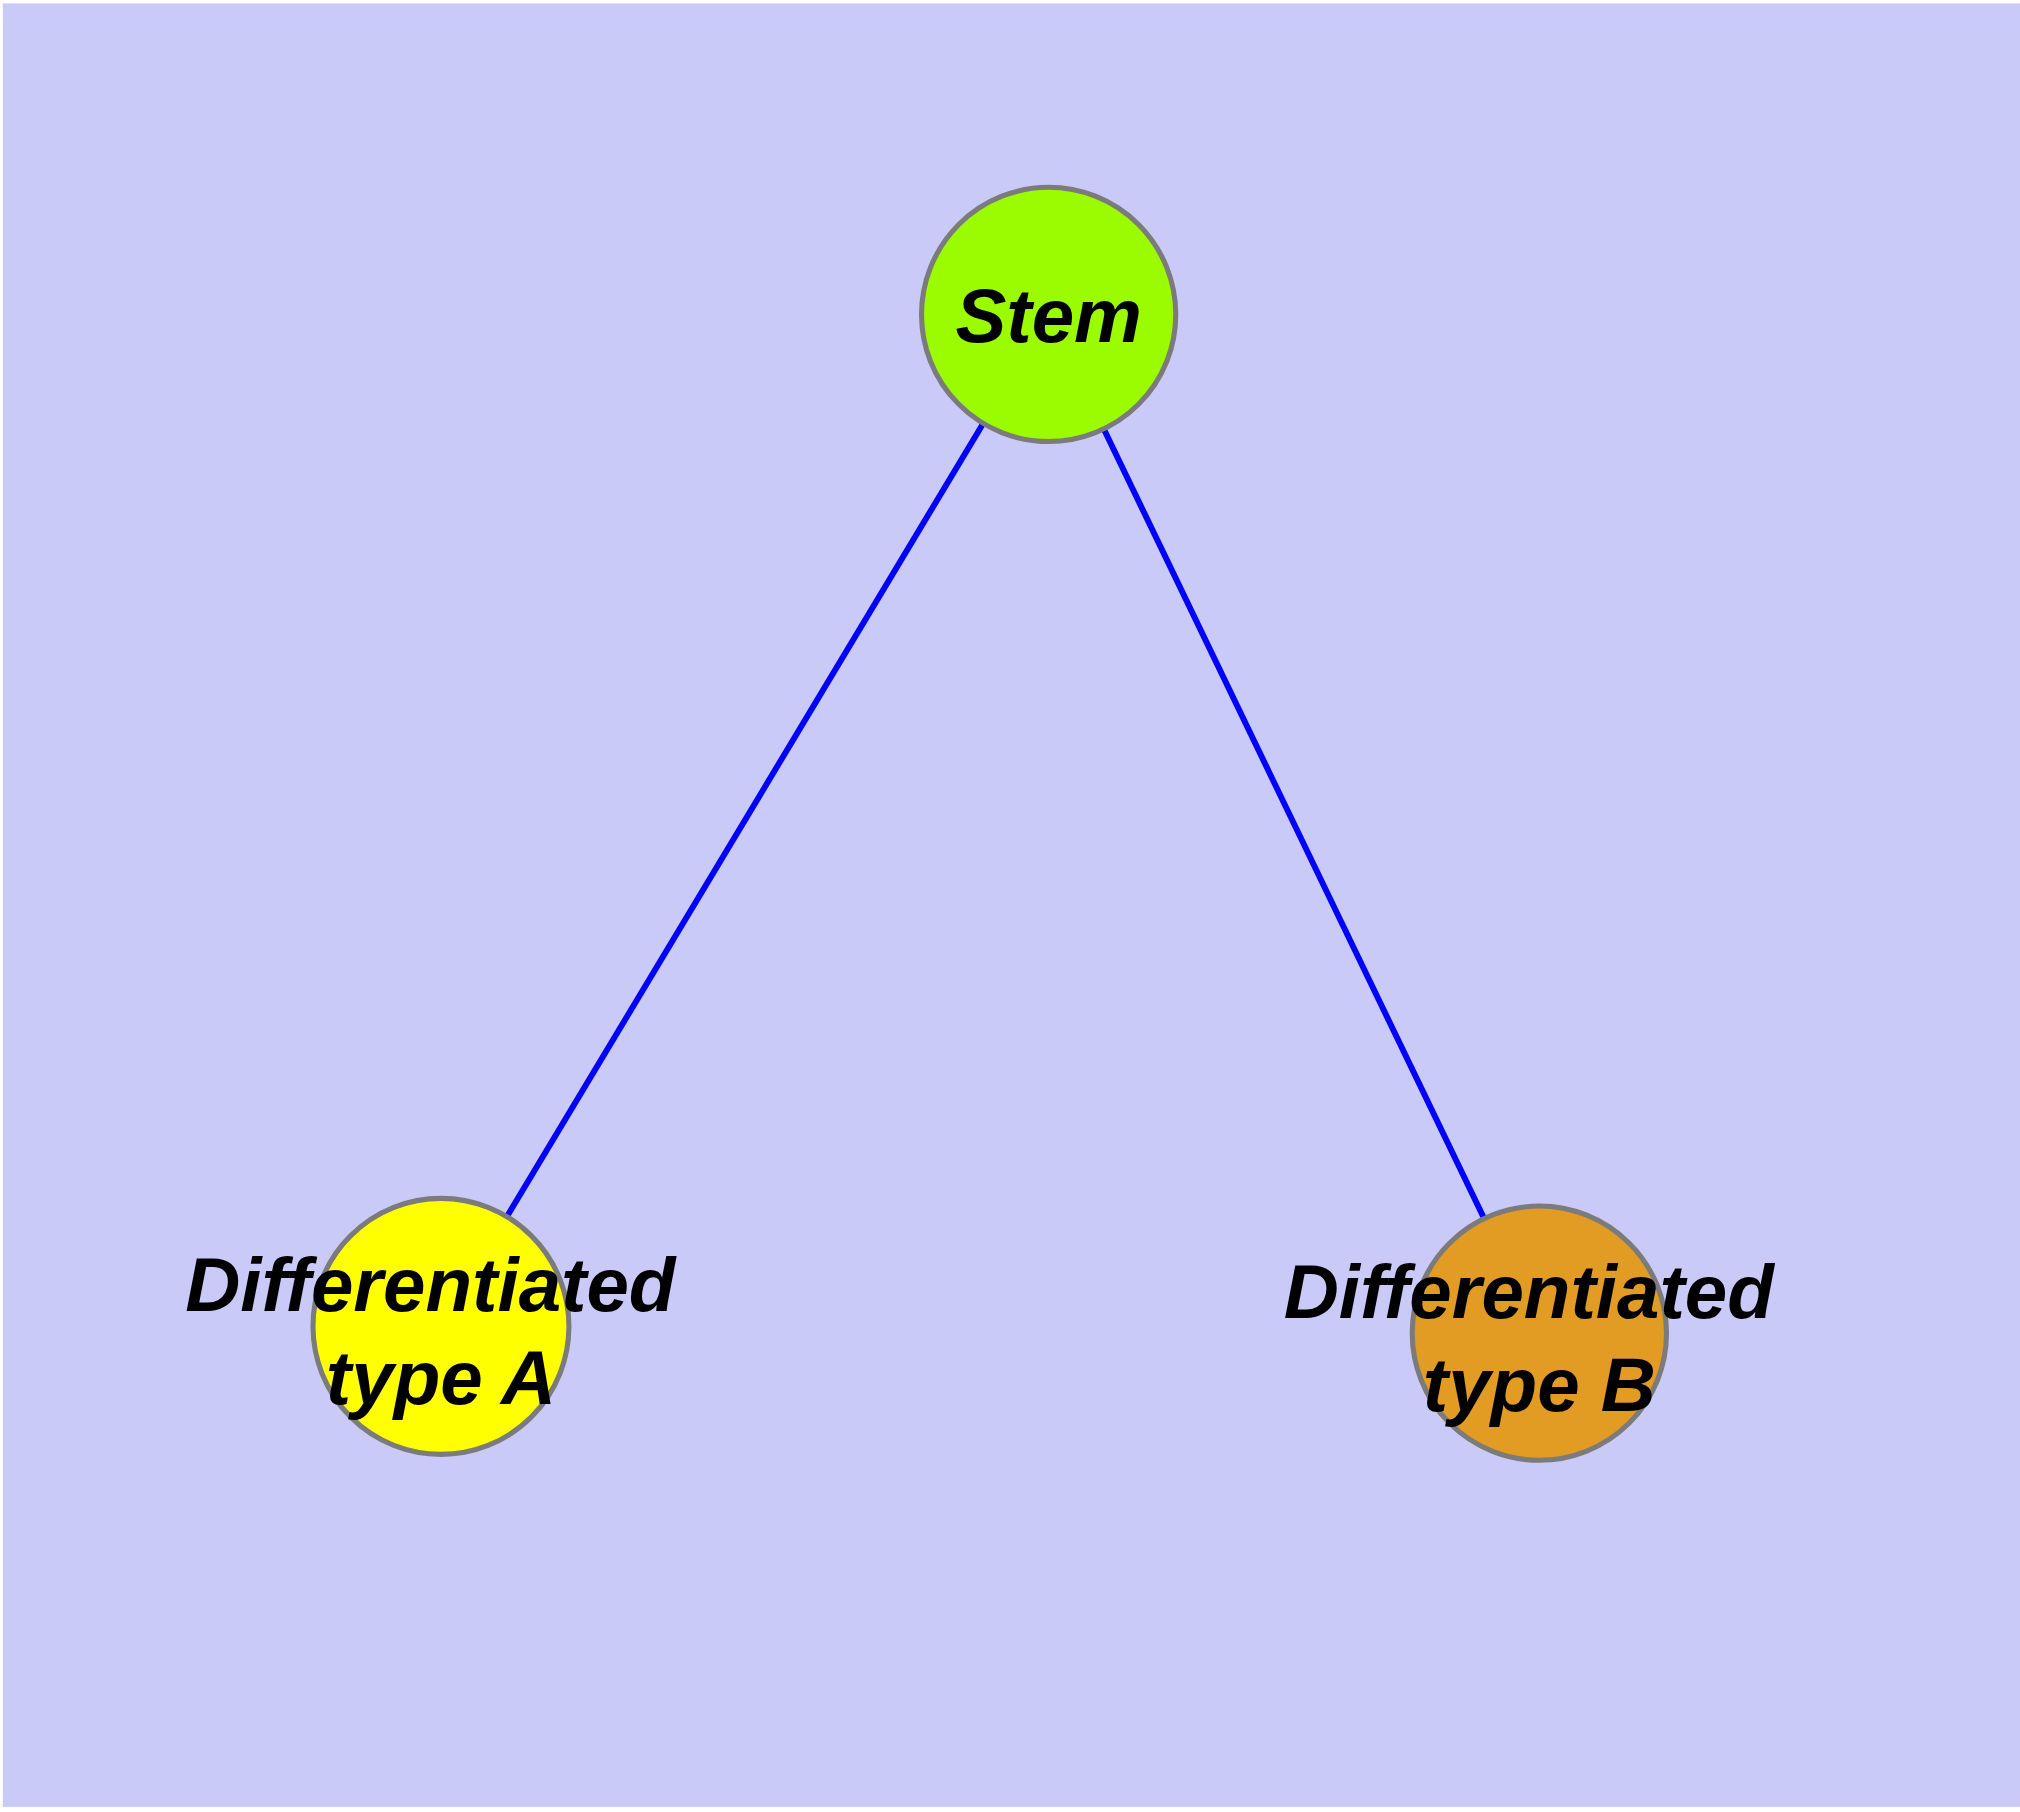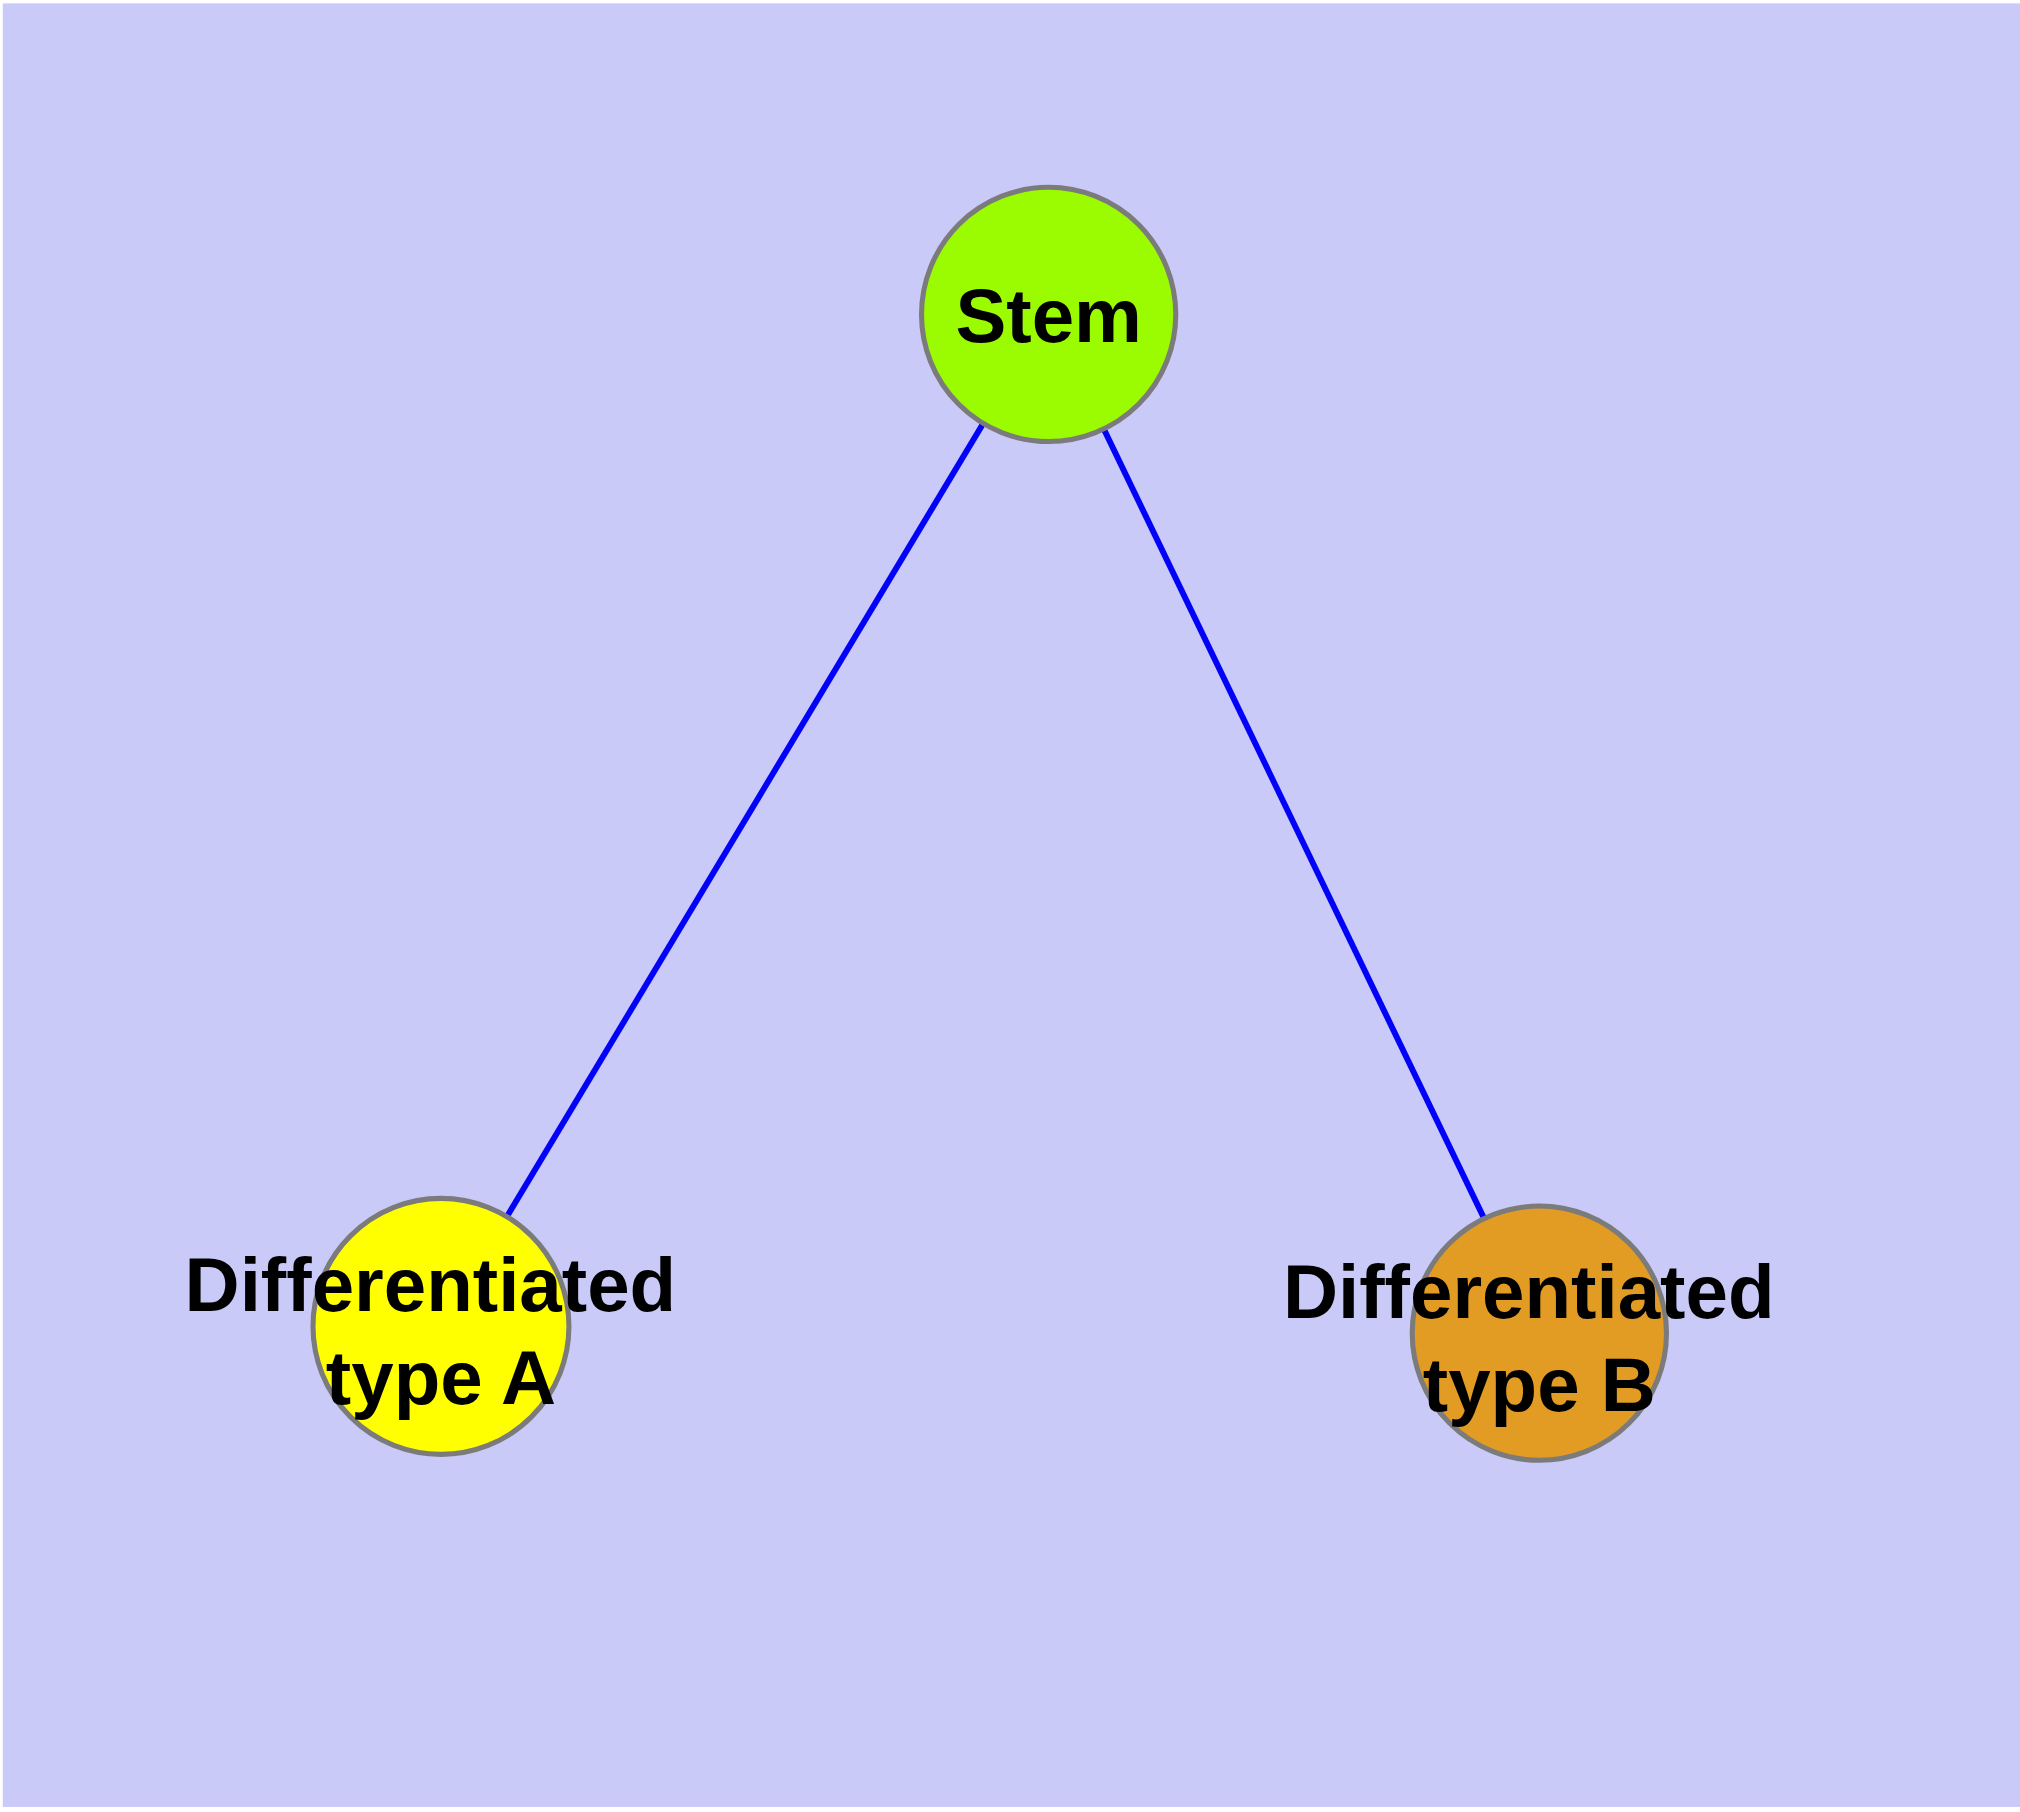--- a/index.html
+++ b/index.html
@@ -8,20 +8,21 @@
     background: #FFFFFF;
     width: 2021px;
     height: 1812px;
     overflow: hidden;
   }
   .figure {
     position: relative;
     width: 1962px;
     height: 1812px;
     background: #FFFFFF;
+    font-style: italic;
   }
   svg.graph-canvas {
     position: absolute;
     left: 0;
     top: 0;
     display: block;
   }
   .edge {
     stroke-width: 7;
     stroke-linecap: butt;

